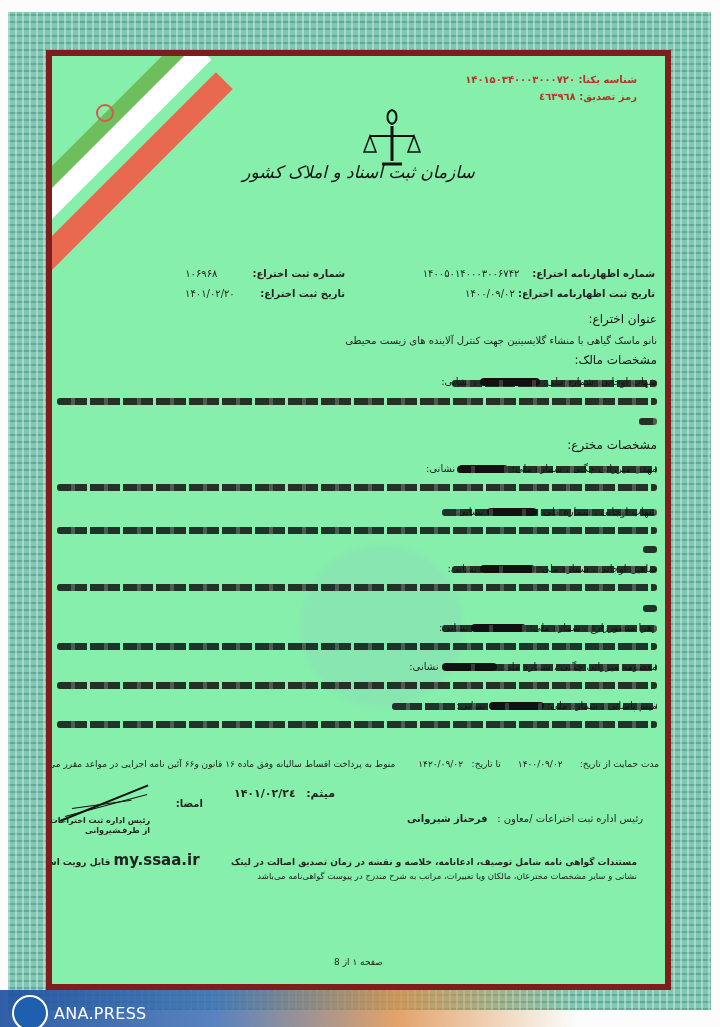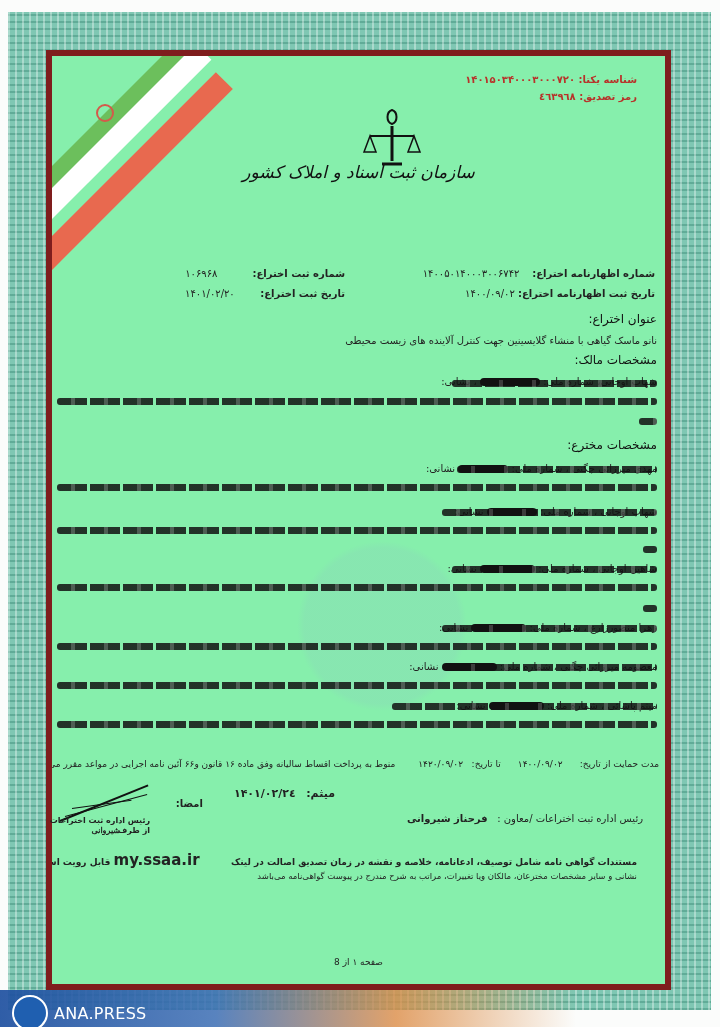--- a/index.html
+++ b/index.html
@@ -171,18 +171,18 @@
 
   <div class="txt small" style="left:0; right:0; top:901px; text-align:center;">صفحه ۱ از 8</div>
 </div>
 
 <div class="signature">
   <div class="sig-stroke" style="left:0; top:30px; width:95px; transform:rotate(-22deg);"></div>
   <div class="sig-stroke" style="left:12px; top:18px; width:60px; transform:rotate(-8deg); border-top-width:1px;"></div>
   <div class="sig-stroke" style="left:5px; top:26px; width:85px; transform:rotate(-15deg); border-top-width:1px;"></div>
   <div class="txt bold" style="right:0; top:26px; font-size:8px;">رئیس اداره ثبت اختراعات</div>
   <div class="txt bold" style="right:0; top:36px; font-size:8px;">از طرف</div>
-  <div class="txt bold" style="right:30px; top:36px; font-size:8px;font-family:Liberation Serif, serif;">شیروانی</div>
+  <div class="txt bold" style="right:30px; top:36px; font-size:8px;">شیروانی</div>
 </div>
 
 <div class="logo-bar"></div>
 <div class="logo-mark"></div>
 <div class="logo-text">ANA.PRESS</div>
 
 </body></html>

